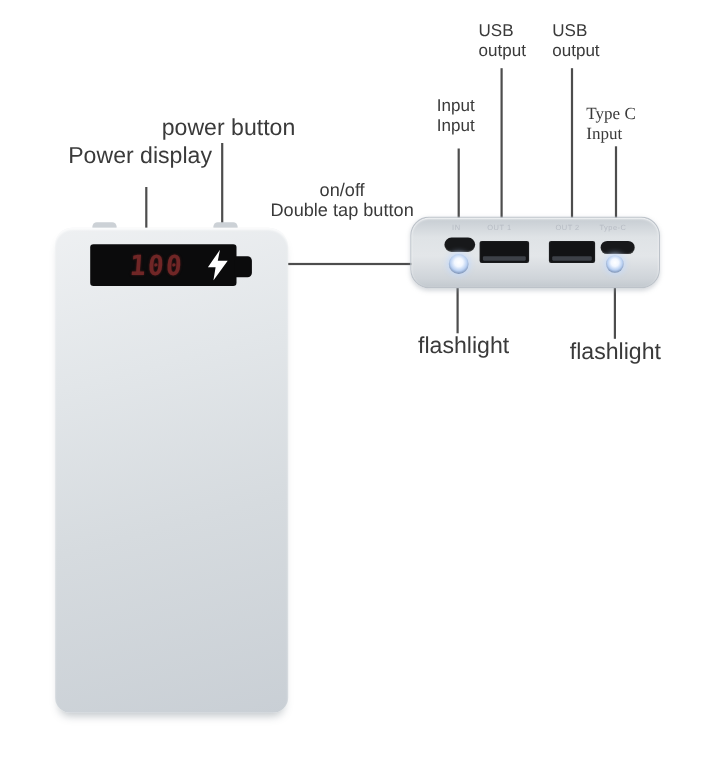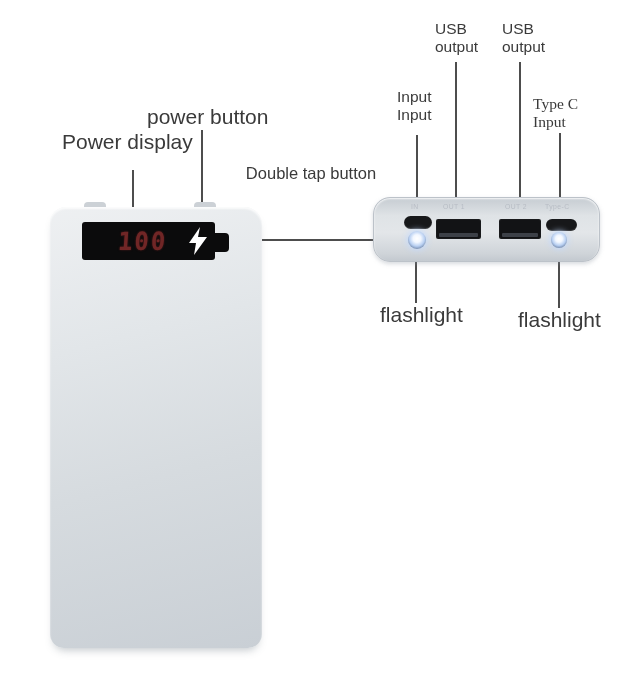--- a/index.html
+++ b/index.html
@@ -84,20 +84,21 @@
     <div>Input</div>
     <div>Input</div>
   </div>
   <div class="label small" style="left:533px;top:95px;font-family:Liberation Serif, serif;">
     <div>Type C</div>
     <div>Input</div>
   </div>
   <div class="label" style="left:147px;top:107px;">power button</div>
   <div class="label" style="left:62px;top:132px;">Power display</div>
   <div class="label" style="left:243px;top:165px;width:136px;text-align:center;font-size:16.5px;line-height:17.5px;">
+    <div>on/off</div>
     <div>Double tap button</div>
   </div>
   <div class="label" style="left:380px;top:305px;">flashlight</div>
   <div class="label" style="left:518px;top:310px;">flashlight</div>
 
   <div class="leader v" style="left:132px;top:170px;height:66px;"></div>
   <div class="leader v" style="left:201px;top:130px;height:107px;"></div>
   <div class="leader h" style="left:229px;top:239px;width:179px;"></div>
   <div class="leader v" style="left:416px;top:135px;height:77px;"></div>
   <div class="leader v" style="left:455px;top:62px;height:141px;"></div>

